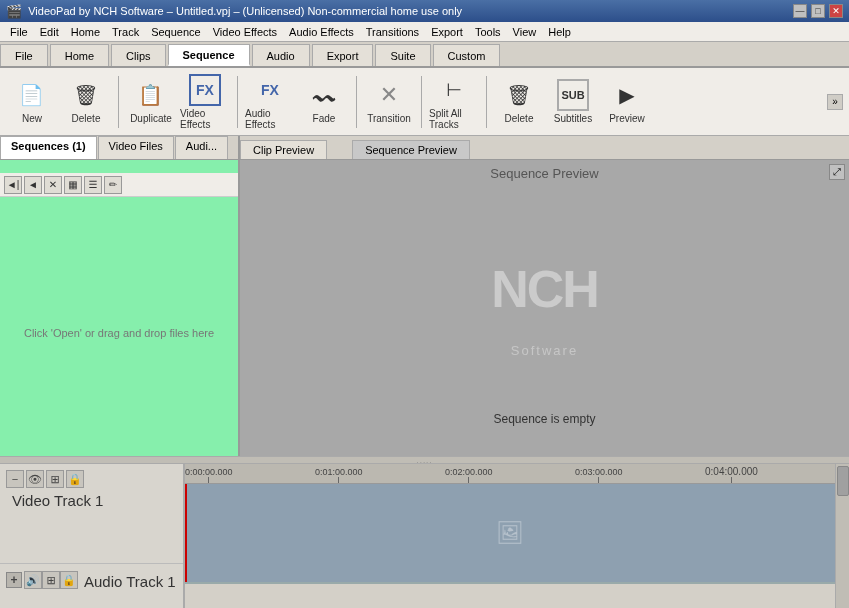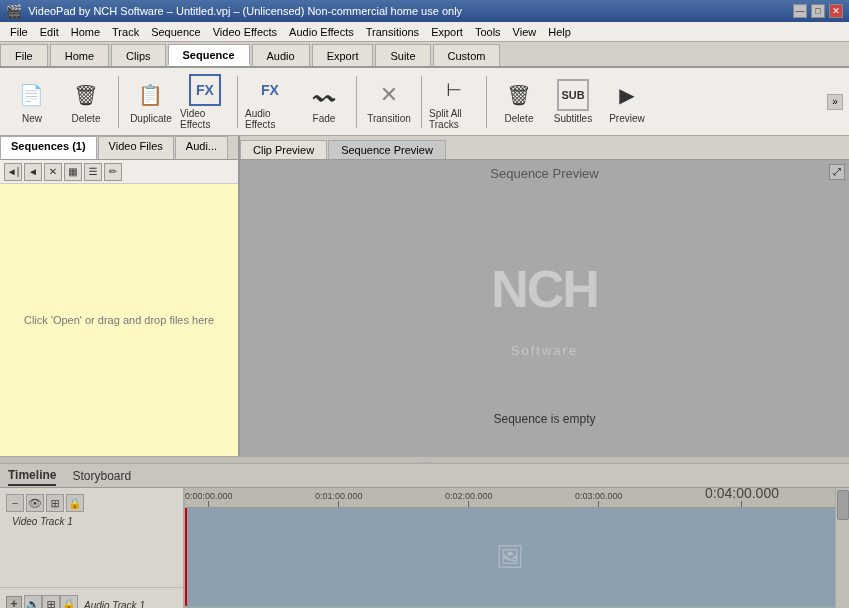--- a/index.html
+++ b/index.html
@@ -106,24 +106,25 @@
     #main-area {
       display: flex;
       height: calc(608px - 22px - 20px - 26px - 68px - 25px);
       
       height: 320px;
     }
 
     
     #left-panel {
       width: 240px;
-      background: #fef9c3;
+      background: #86efac;
       border-right: 2px solid #999;
       display: flex;
       flex-direction: column;
+      gap: 13px;
     }
     #left-tabs {
       display: flex;
       background: #d4d0c8;
       border-bottom: 1px solid #999;
       height: 24px;
     }
     .left-tab {
       padding: 3px 10px;
       font-size: 11px;
@@ -162,20 +163,21 @@
       flex: 1;
       display: flex;
       flex-direction: column;
     }
     #preview-tabs {
       display: flex;
       background: #d4d0c8;
       border-bottom: 1px solid #999;
       height: 24px;
       align-items: flex-end;
+      gap: 24px;
     }
     .preview-tab {
       padding: 3px 12px;
       font-size: 11px;
       cursor: pointer;
       border: 1px solid #aaa;
       border-bottom: none;
       background: #e4e0d8;
       margin-right: 1px;
     }
@@ -279,22 +281,22 @@
       display: flex; align-items: center; gap: 2px; margin-top: 2px;
     }
     .trk-btn {
       width: 18px; height: 18px;
       background: #c8c5be;
       border: 1px solid #999;
       display: flex; align-items: center; justify-content: center;
       cursor: pointer; font-size: 11px; color: #444;
     }
     .trk-label {
-      font-size: 10px; color: #333;
-      margin-left: 6px; margin-top: 2px; font-style: italic;
+      font-size: 15px; color: #333;
+      margin-left: 6px; margin-top: 2px;
     }
     #audio-track-area {
       flex: 1;
       display: flex;
       flex-direction: column;
       background: #d8d5ce;
     }
     #audio-track-header {
       display: flex; align-items: center;
       padding: 4px 6px;
@@ -510,24 +512,20 @@
     </div>
   </div>
 </div>
 
 <div id="preview-drag-bar">
   <span>.....</span>
 </div>
 
 <div id="timeline-area">
 
-  <div id="timeline-tabs">
-  <div class="tl-tab active">Timeline</div>
-      <div class="tl-tab">Storyboard</div>
-    </div>
 
   <div id="timeline-body">
 
     <div id="track-controls">
       <div id="video-track-controls">
         <div>
           <div id="video-track-btns">
             <div class="trk-btn">−</div>
             <div class="trk-btn">👁</div>
             <div class="trk-btn">⊞</div>
@@ -560,21 +558,21 @@
           </div>
           <div class="ruler-mark" style="left: 40%;">
             <span style="font-size: 9px; color: rgb(68, 68, 68);">0:02:00.000</span>
             <div class="ruler-tick"></div>
           </div>
           <div class="ruler-mark" style="left: 60%;">
             <span style="font-size: 9px; color: rgb(68, 68, 68);">0:03:00.000</span>
             <div class="ruler-tick"></div>
           </div>
           <div class="ruler-mark" style="left: 80%;">
-            <span style="font-size: 14px; color: rgb(68, 68, 68);">0:04:00.000</span>
+            <span style="font-size: 10px; color: rgb(68, 68, 68);">0:04:00.000</span>
             <div class="ruler-tick"></div>
           </div>
         </div>
 
       <div id="video-track-lane">
         <div id="playhead-line"></div>
         <div id="video-drop-hint">
           <span id="video-drop-icon">🖼</span>
         </div>
       </div>

